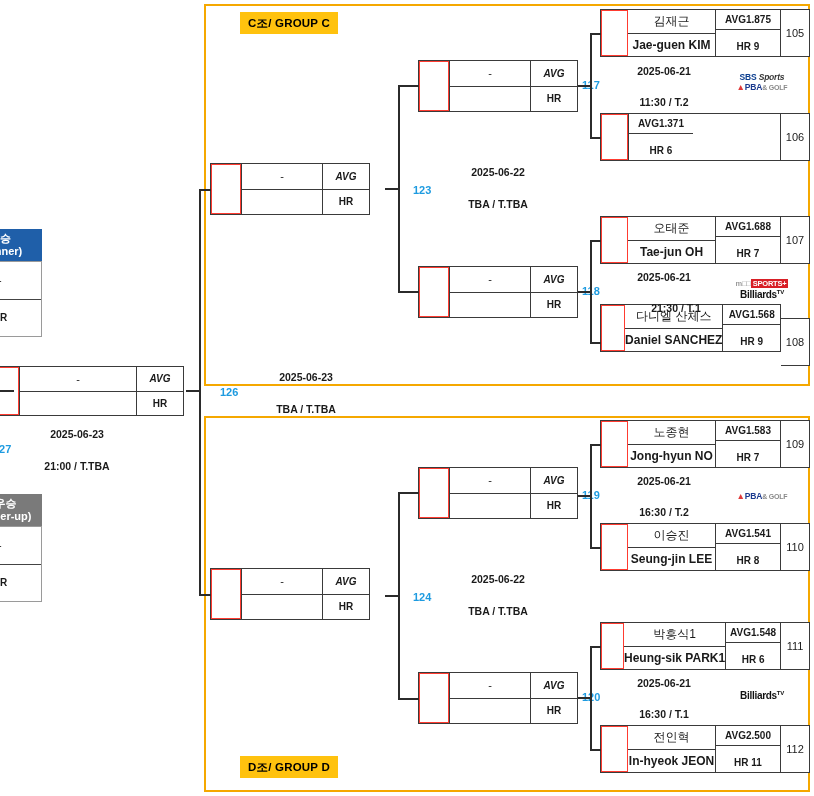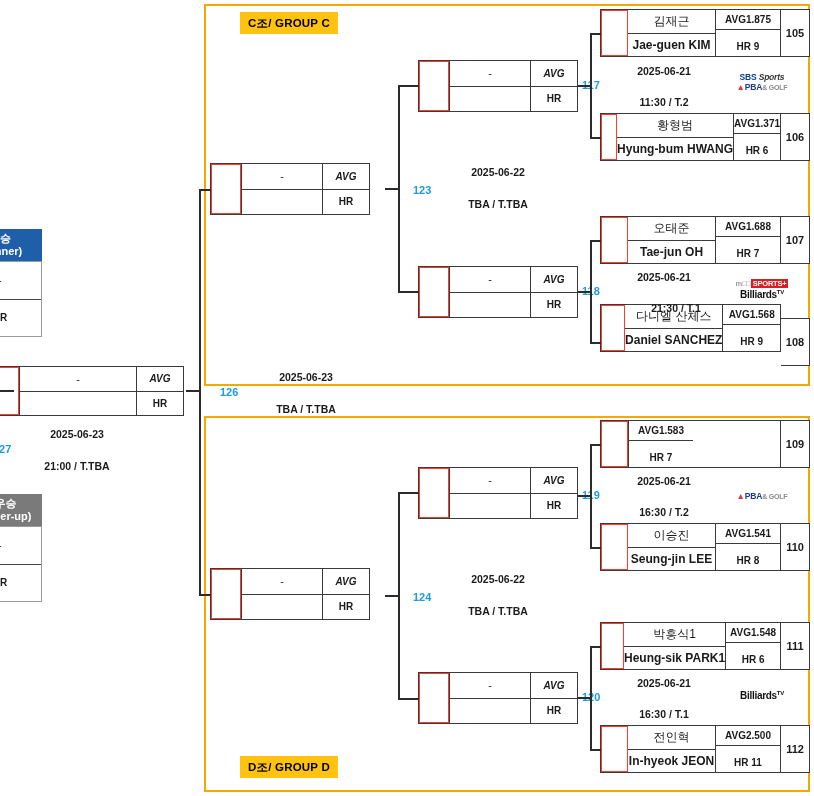--- a/index.html
+++ b/index.html
@@ -38,21 +38,21 @@
   }
   .entry .statcol .r{
     flex:1;display:flex;align-items:center;justify-content:center;
     font-size:10px;font-weight:bold;
   }
   .entry .statcol .r.top{border-bottom:1.4px solid #3a3a3a;}
   .kname{font-size:12px;}
   .ename{font-size:12px;font-weight:bold;}
   .numcol{
     width:30px;display:flex;align-items:center;justify-content:center;
-    font-size:11px;border:1.6px solid #3a3a3a;border-left:none;background:#fff;font-weight:bold;
+    font-size:11px;border:1.6px solid #3a3a3a;border-left:none;background:#fff;
   }
 
   
   .slotbox{display:flex;border:1.6px solid #3a3a3a;background:#fff;}
   .slotbox .seedcol{width:30px;border:1.6px solid #ff3b30;box-sizing:border-box;}
   .slotbox .midcol{flex:1;display:flex;flex-direction:column;border-left:1.6px solid #3a3a3a;}
   .slotbox .midcol .r{flex:1;display:flex;align-items:center;justify-content:center;font-size:11px;}
   .slotbox .midcol .r.top{border-bottom:1.4px solid #3a3a3a;}
   .slotbox .avgcol{width:46px;display:flex;flex-direction:column;border-left:1.4px solid #3a3a3a;}
   .slotbox .avgcol .r{flex:1;display:flex;align-items:center;justify-content:center;font-size:10px;font-weight:bold;}
@@ -109,24 +109,20 @@
   </div>
   <div class="statcol">
     <div class="r top">AVG1.875</div>
     <div class="r">HR 9</div>
   </div>
 </div>
 <div class="abs numcol" style="left:781px;top:9px;width:29px;height:48px;">105</div>
 
 <div class="abs entry" style="left:600px;top:113px;width:181px;height:48px;">
   <div class="seedcol"></div>
-  <div class="namecol">
-    <div class="r top kname">황형범</div>
-    <div class="r ename">Hyung-bum HWANG</div>
-  </div>
   <div class="statcol">
     <div class="r top">AVG1.371</div>
     <div class="r">HR 6</div>
   </div>
 </div>
 <div class="abs numcol" style="left:781px;top:113px;width:29px;height:48px;">106</div>
 
 <div class="abs mnum" style="left:582px;top:79px;">117</div>
 <div class="abs mdate" style="left:614px;top:65px;width:100px;">2025-06-21</div>
 <div class="abs mtime" style="left:614px;top:96px;width:100px;">11:30 / T.2</div>
@@ -182,20 +178,24 @@
   </div>
 </div>
 
 <div class="abs ln lnv" style="left:590px;top:240px;height:102px;"></div>
 <div class="abs ln lnh" style="left:590px;top:240px;width:11px;"></div>
 <div class="abs ln lnh" style="left:590px;top:342px;width:11px;"></div>
 <div class="abs ln lnh" style="left:578px;top:291px;width:13px;"></div>
 
 <div class="abs entry" style="left:600px;top:420px;width:181px;height:48px;">
   <div class="seedcol"></div>
+  <div class="namecol">
+    <div class="r top kname">노종현</div>
+    <div class="r ename">Jong-hyun NO</div>
+  </div>
   <div class="statcol">
     <div class="r top">AVG1.583</div>
     <div class="r">HR 7</div>
   </div>
 </div>
 <div class="abs numcol" style="left:781px;top:420px;width:29px;height:48px;">109</div>
 
 <div class="abs entry" style="left:600px;top:523px;width:181px;height:48px;">
   <div class="seedcol"></div>
   <div class="namecol">

